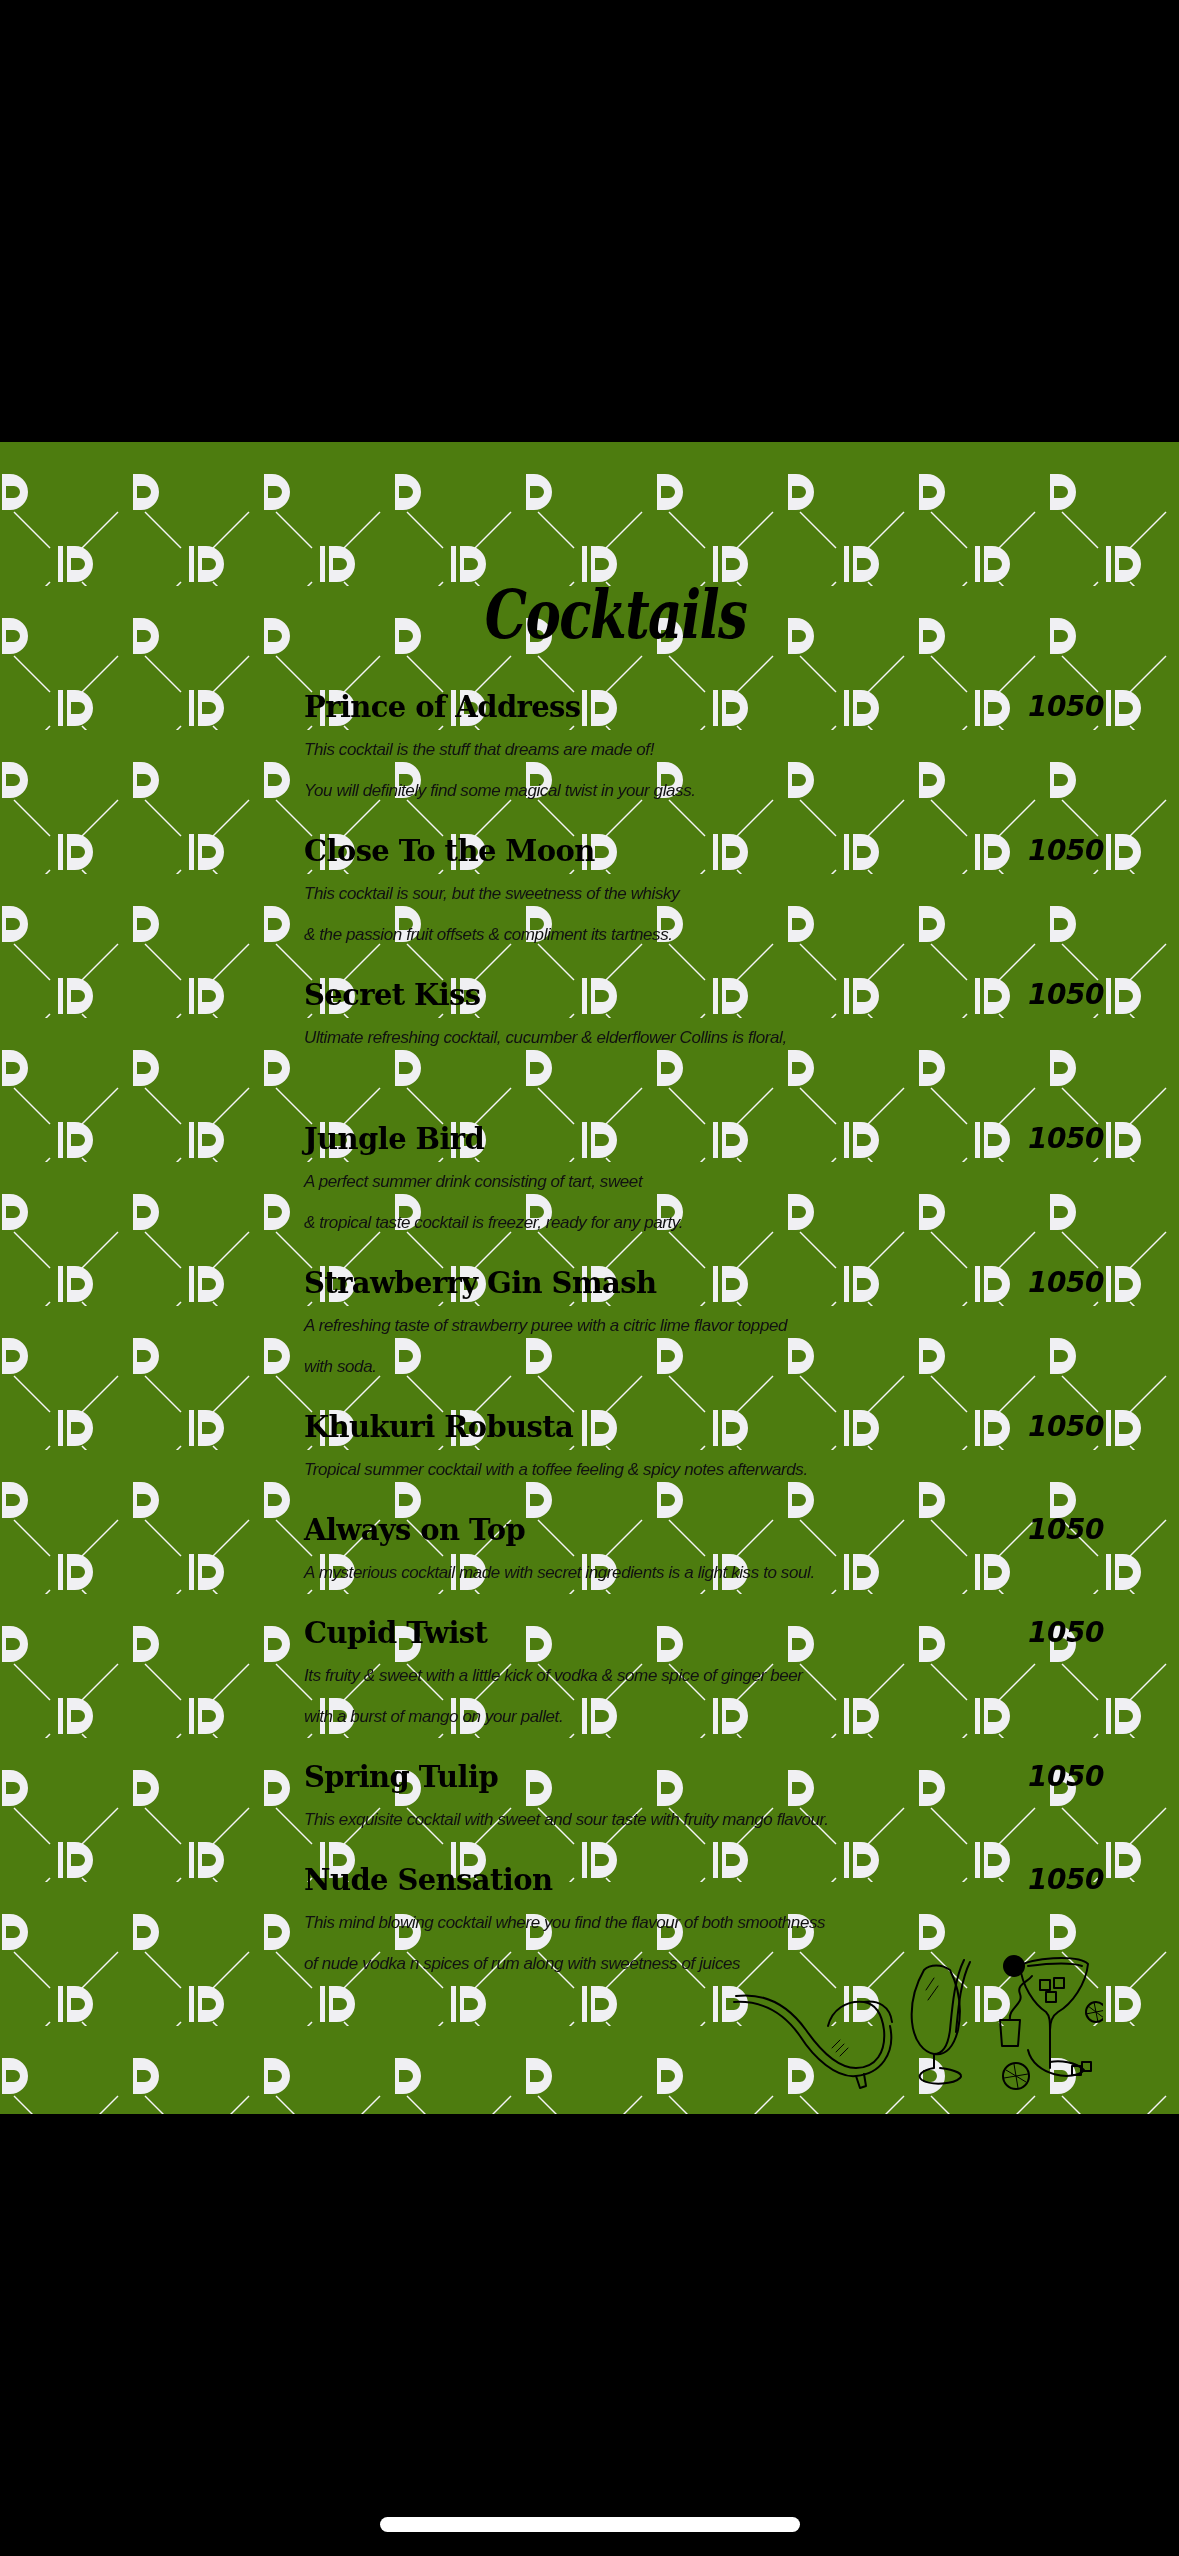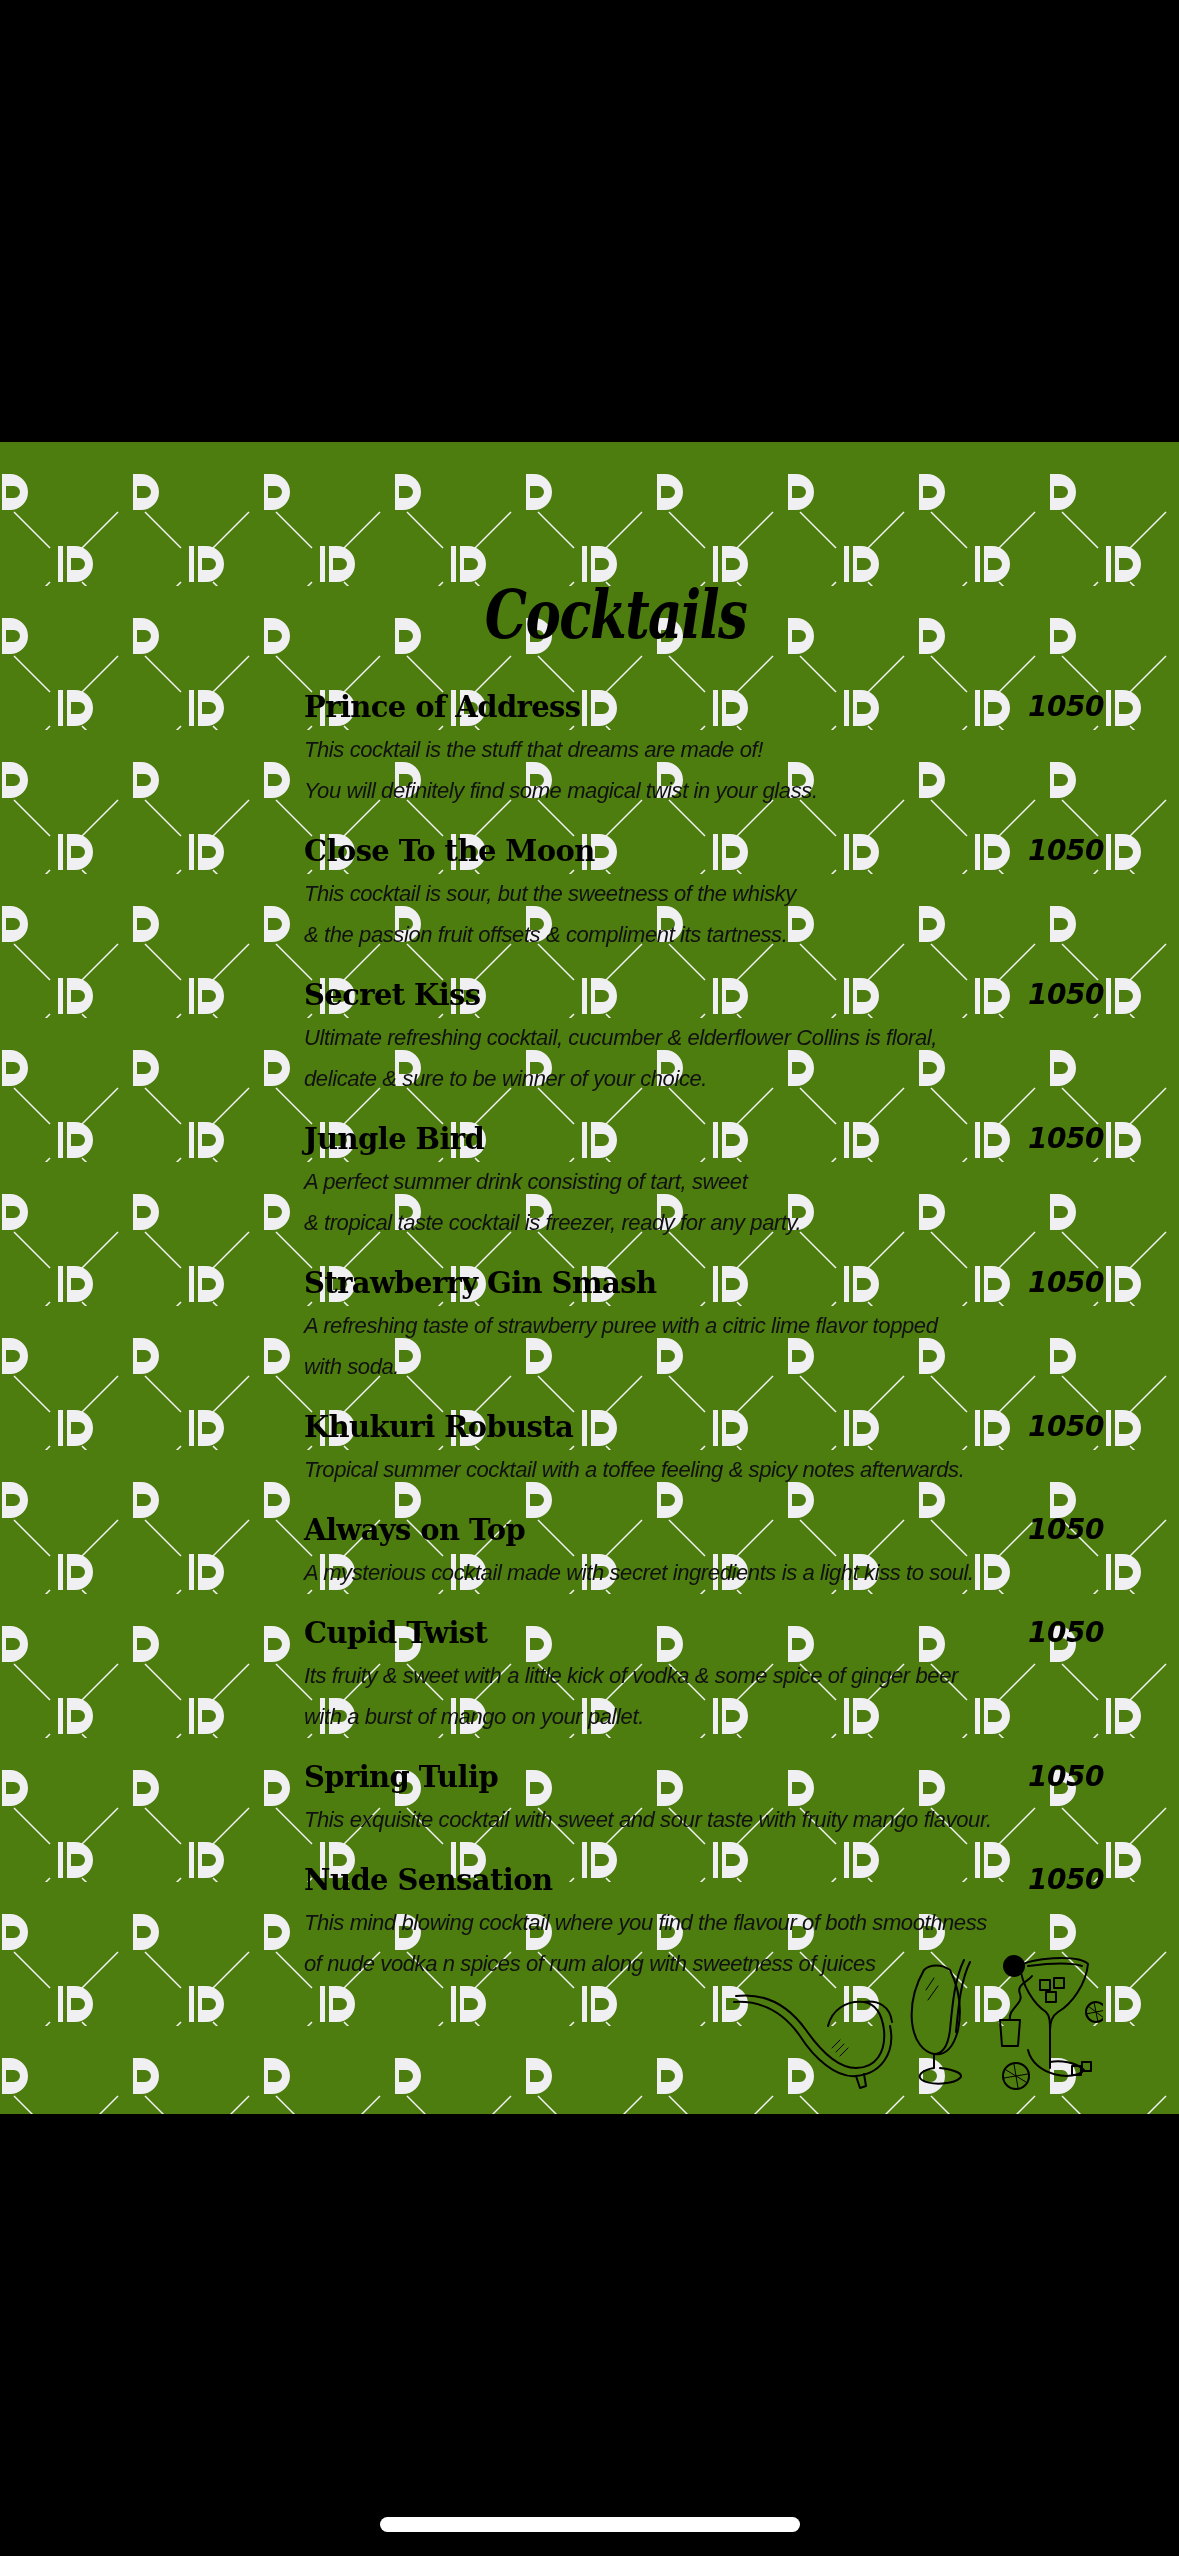--- a/index.html
+++ b/index.html
@@ -6,21 +6,21 @@
   body { width:1179px; height:2556px; position:relative; overflow:hidden; font-family:"Liberation Sans", sans-serif; }
   .top-black { position:absolute; left:0; top:0; width:1179px; height:442px; background:#000; }
   .page { position:absolute; left:0; top:442px; width:1179px; height:1672px; background:#4d7c0f; overflow:hidden; }
   .watermark { position:absolute; inset:0; }
   .bottom-black { position:absolute; left:0; top:2114px; width:1179px; height:442px; background:#000; }
   .home-indicator { position:absolute; left:380px; top:2517px; width:420px; height:15px; border-radius:8px; background:#fff; }
   .title { position:absolute; left:0; width:1179px; top:132px; text-align:center; font-family:"DejaVu Serif", serif; font-style:italic; font-weight:bold; font-size:68px; color:#000; letter-spacing:-2px; transform:scaleX(0.78); transform-origin:708px 0; }
   .item { position:absolute; left:304px; width:800px; }
   .item-name { position:absolute; left:0; top:0; font-family:"DejaVu Serif", serif; font-weight:bold; font-size:29px; color:#000; letter-spacing:-0.6px; white-space:nowrap; line-height:36px;text-align:center; }
   .item-price { position:absolute; right:0; top:0; font-family:"DejaVu Sans", sans-serif; font-style:italic; font-weight:bold; font-size:28px; color:#000; line-height:36px; letter-spacing:-0.5px; }
-  .item-desc { position:absolute; left:0; top:40px; font-family:"Liberation Sans", sans-serif; font-style:italic; font-size:22px; color:#111; line-height:41px; white-space:nowrap; letter-spacing:-0.4px; }
+  .item-desc { position:absolute; left:0; top:40px; font-family:"Liberation Sans", sans-serif; font-style:italic; font-size:17px; color:#111; line-height:41px; white-space:nowrap; letter-spacing:-0.4px; }
   .illustration { position:absolute; left:728px; top:1488px; width:375px; height:164px; }
 </style>
 </head>
 <body>
 
 <div class="top-black"></div>
 
 <div class="page">
   <svg class="watermark" width="1179" height="1672" xmlns="http://www.w3.org/2000/svg">
     <defs>
@@ -58,21 +58,20 @@
       <div>This cocktail is sour, but the sweetness of the whisky</div>
       <div>&amp; the passion fruit offsets &amp; compliment its tartness.</div>
     </div>
   </div>
 
   <div class="item" style="top:535px">
     <span class="item-name">Secret Kiss</span>
     <span class="item-price">1050</span>
     <div class="item-desc">
       <div>Ultimate refreshing cocktail, cucumber &amp; elderflower Collins is floral,</div>
-      <div>delicate &amp; sure to be winner of your choice.</div>
     </div>
   </div>
 
   <div class="item" style="top:679px">
     <span class="item-name">Jungle Bird</span>
     <span class="item-price">1050</span>
     <div class="item-desc">
       <div>A perfect summer drink consisting of tart, sweet</div>
       <div>&amp; tropical taste cocktail is freezer, ready for any party.</div>
     </div>

